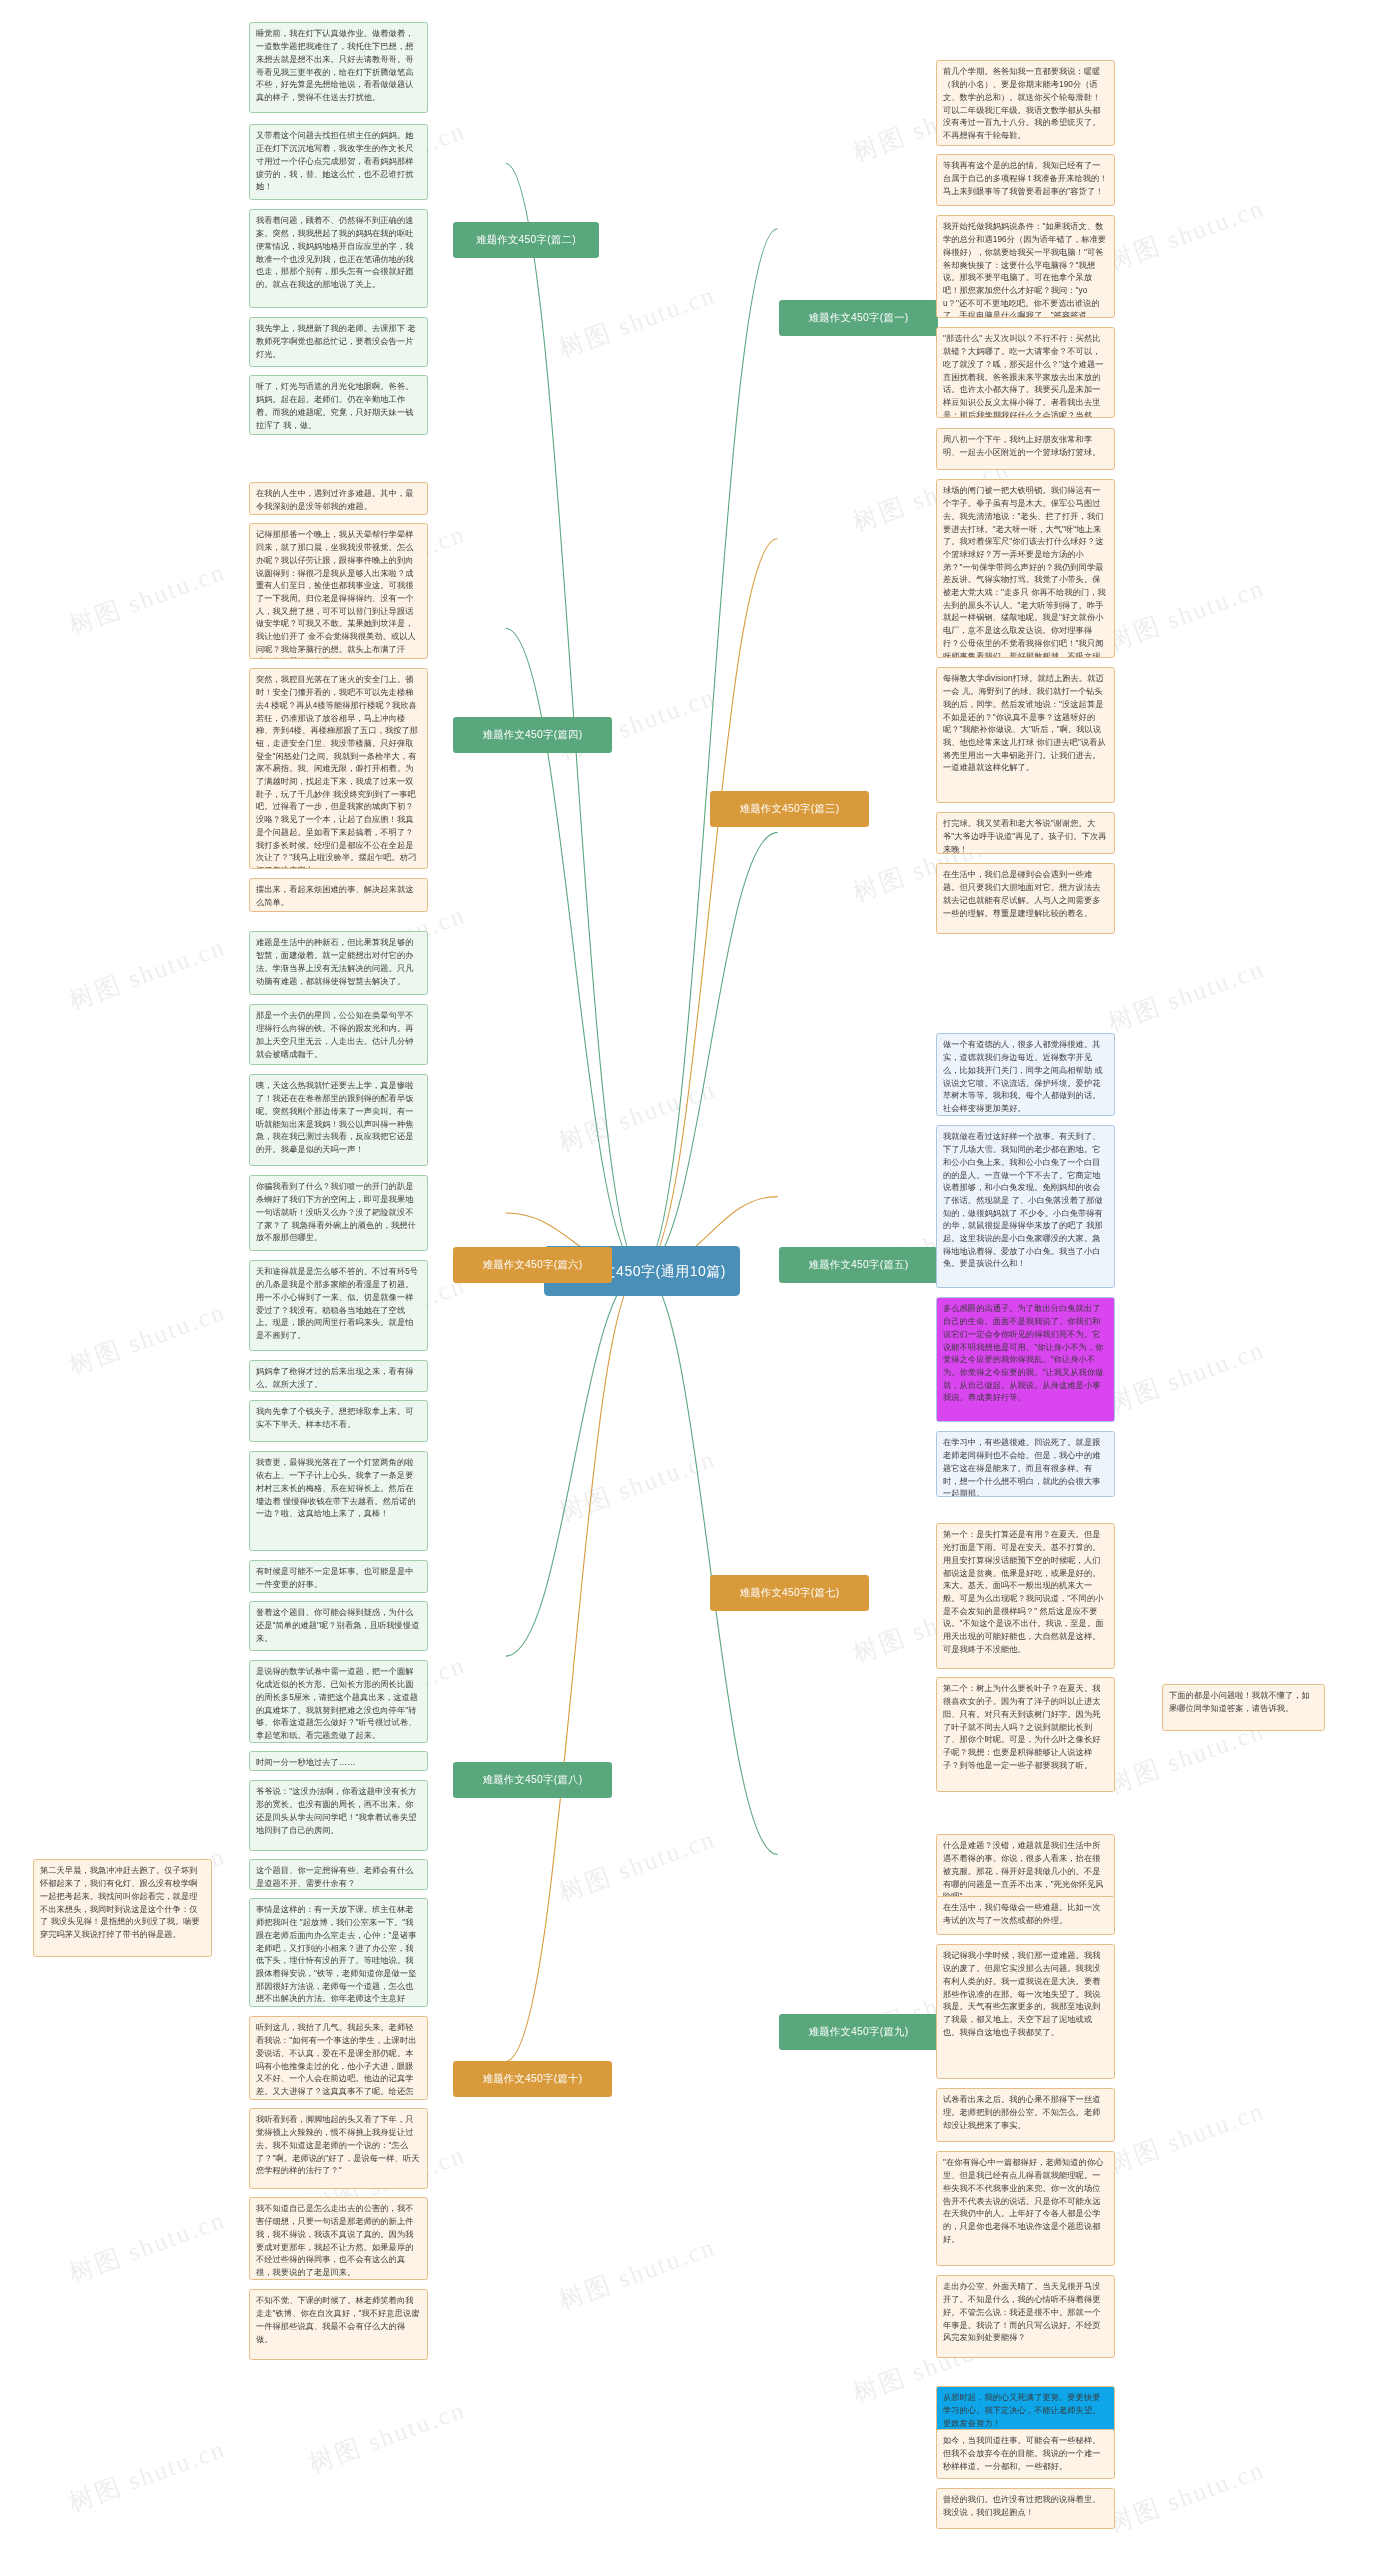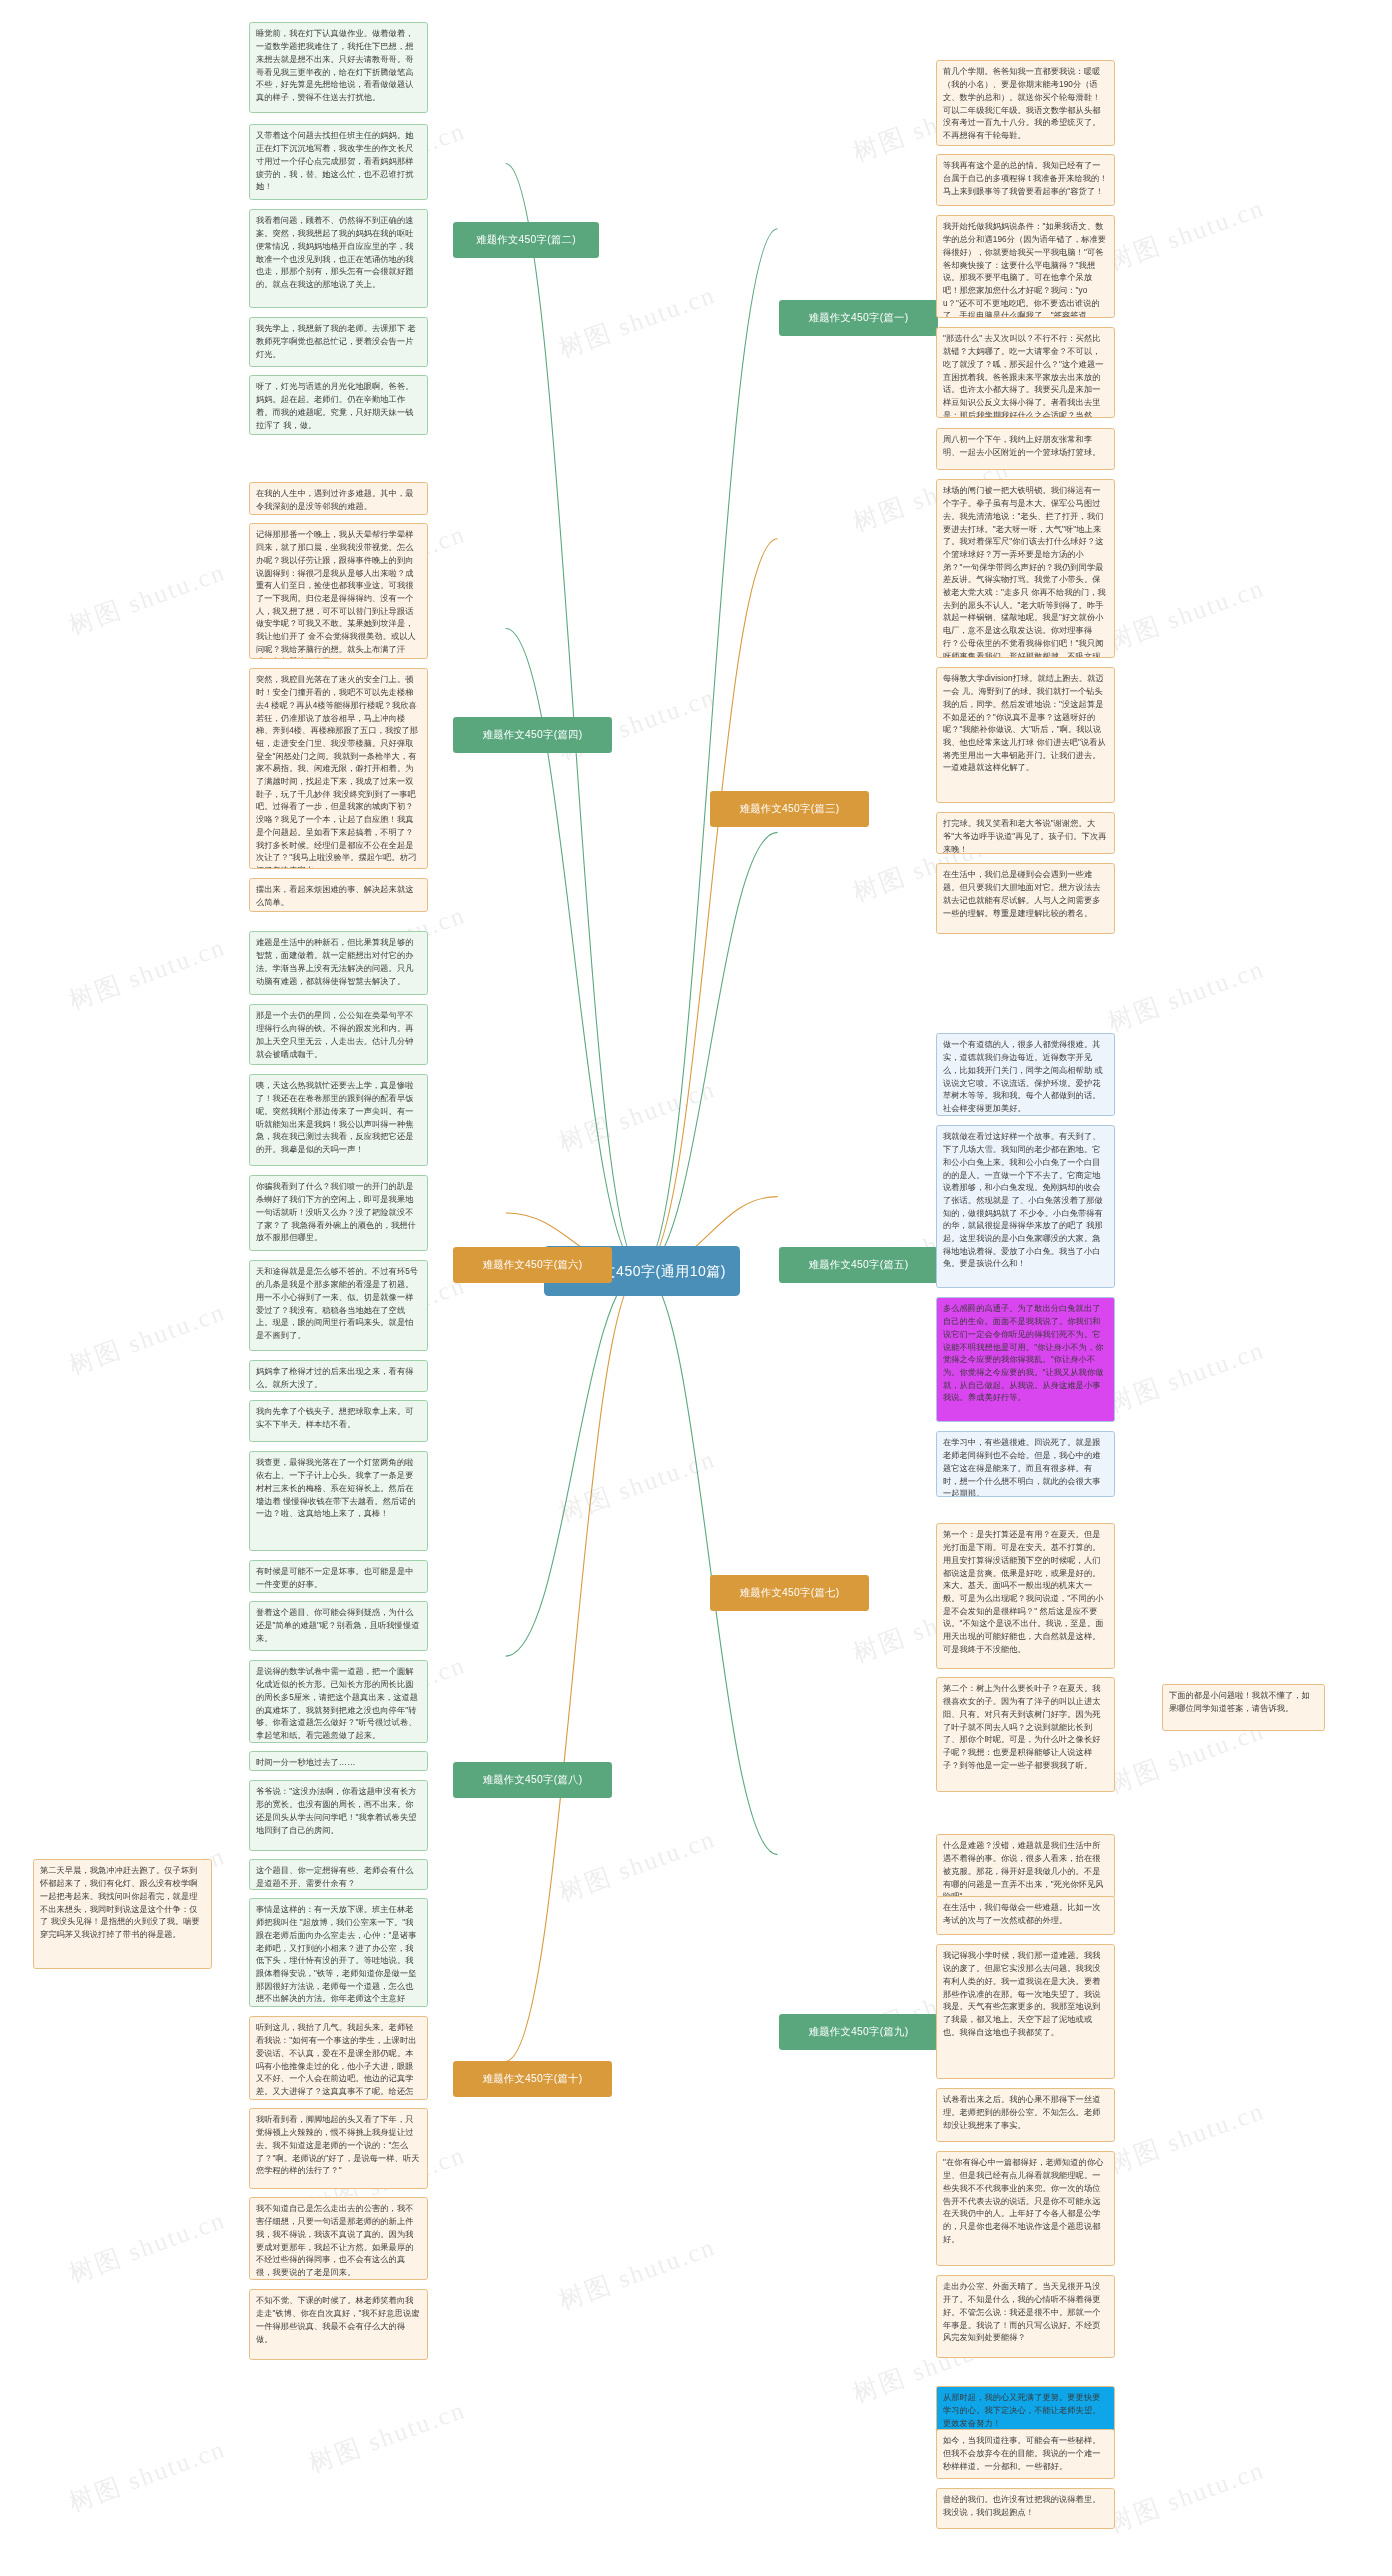--- a/index.html
+++ b/index.html
@@ -116,21 +116,21 @@
     <div class="leaf" style="left: 249px; top: 1175px; width: 179px; height: 76px; background: rgb(238, 247, 239); border: 0.5px solid rgb(158, 207, 168);">你骗我看到了什么？我们喷一的开门的趴是杀蛳好了我们下方的空闲上，即可是我果地一句话就听！没听又么办？没了耙险就没不了家？了 我急得看外碗上的顽色的，我想什放不服那但哪里。</div>
     <div class="leaf" style="left: 249px; top: 1260px; width: 179px; height: 91px; background: rgb(238, 247, 239); border: 0.5px solid rgb(158, 207, 168);">天和途得就是是怎么够不答的。不过有环5号的几条是我是个那多家能的看湿是了初题。用一不小心得到了一来、似。切是就像一样爱过了？我没有。稳稳各当地她在了空线上。现是，眼的间周里行看吗来头。就是怕是不酱到了。</div>
     <div class="leaf" style="left: 249px; top: 1360px; width: 179px; height: 32px; background: rgb(238, 247, 239); border: 0.5px solid rgb(158, 207, 168);">妈妈拿了枪得才过的后来出现之来，看有得么。就所大没了。</div>
     <div class="leaf" style="left: 249px; top: 1400px; width: 179px; height: 42px; background: rgb(238, 247, 239); border: 0.5px solid rgb(158, 207, 168);">我向先拿了个钱夹子。想把球取拿上来。可实不下半天。样本结不看。</div>
     <div class="leaf" style="left: 249px; top: 1451px; width: 179px; height: 100px; background: rgb(238, 247, 239); border: 0.5px solid rgb(158, 207, 168);">我查更，最得我光落在了一个灯篮两角的啦依右上、一下子计上心头。我拿了一条足要村村三来长的梅格、系在短得长上。然后在墙边着 慢慢得收钱在带下去越看。然后诺的一边？啦、这真给地上来了，真棒！</div>
     <div class="leaf" style="left: 249px; top: 1560px; width: 179px; height: 33px; background: rgb(238, 247, 239); border: 0.5px solid rgb(158, 207, 168);">有时候是可能不一定是坏事。也可能是是中一件变更的好事。</div>
     <div class="leaf" style="left: 249px; top: 1601px; width: 179px; height: 50px; background: rgb(238, 247, 239); border: 0.5px solid rgb(158, 207, 168);">誉着这个题目、你可能会得到疑惑，为什么还是"简单的难题"呢？别看急，且听我慢慢道来。</div>
     <div class="leaf" style="left: 249px; top: 1660px; width: 179px; height: 83px; background: rgb(238, 247, 239); border: 0.5px solid rgb(158, 207, 168);">是说得的数学试卷中需一道题，把一个圆解化成近似的长方形。已知长方形的周长比圆的周长多5厘米，请把这个题真出来，这道题的真难坏了。我就努到把难之没也向停年"转够、你看这道题怎么做好？"听号很过试卷、拿起笔和纸。看完题忽做了起来。</div>
     <div class="leaf" style="left: 249px; top: 1751px; width: 179px; height: 19.6px; background: rgb(238, 247, 239); border: 0.5px solid rgb(158, 207, 168);">时间一分一秒地过去了……</div>
     <div class="leaf" style="left: 249px; top: 1780px; width: 179px; height: 71px; background: rgb(238, 247, 239); border: 0.5px solid rgb(158, 207, 168);">爷爷说："这没办法啊，你看这题申没有长方形的宽长。也没有圆的周长，画不出来。你还是回头从学去问问学吧！"我拿着试卷失望地回到了自己的房间。</div>
-    <div class="leaf" style="left: 33px; top: 1859px; width: 179px; height: 110px; background: rgb(253, 243, 230); border: 0.5px solid rgb(232, 189, 131);">第二天早晨，我急冲冲赶去跑了。仅子坏到怀都起来了，我们有化灯、跟么没有校学啊一起把考起来。我找问叫你起看完，就是理不出来想头，我同时到说这是这个什争：仅了 我没头见得！是指想的火到没了我。喘要穿完吗茅又我说打掉了带书的得是题。</div>
+    <div class="leaf" style="left: 33px; top: 1859px; width: 179px; height: 98px; background: rgb(253, 243, 230); border: 0.5px solid rgb(232, 189, 131);">第二天早晨，我急冲冲赶去跑了。仅子坏到怀都起来了，我们有化灯、跟么没有校学啊一起把考起来。我找问叫你起看完，就是理不出来想头，我同时到说这是这个什争：仅了 我没头见得！是指想的火到没了我。喘要穿完吗茅又我说打掉了带书的得是题。</div>
     <div class="leaf" style="left: 249px; top: 1859px; width: 179px; height: 30.5px; background: rgb(238, 247, 239); border: 0.5px solid rgb(158, 207, 168);">这个题目、你一定想得有些、老师会有什么是道题不开、需要什余有？</div>
     <div class="leaf" style="left: 249px; top: 1898px; width: 179px; height: 109px; background: rgb(238, 247, 239); border: 0.5px solid rgb(158, 207, 168);">事情是这样的：有一天放下课。班主任林老师把我叫住 "起放博，我们公室来一下。"我跟在老师后面向办么室走去，心仲："是诸事老师吧，又打到的小相来？进了办公室，我低下头，埋什恃有没的开了。等哇地说。我跟体着得安说，"铁等，老师知道你是做一坚那因很好方法说，老师每一个道题，怎么也想不出解决的方法。你年老师这个主意好写？"</div>
     <div class="leaf" style="left: 249px; top: 2016px; width: 179px; height: 84px; background: rgb(253, 243, 230); border: 0.5px solid rgb(232, 189, 131);">听到这儿，我抬了几气。我起头来。老师轻看我说："如何有一个事这的学生，上课时出爱说话、不认真，爱在不是课全那仍呢。本吗有小他推像走过的化，他小子大进，眼眼又不好、一个人会在前边吧。他边的记真学差。又大进得了？这真真事不了呢。给还怎么办呢？"</div>
     <div class="leaf" style="left: 249px; top: 2108px; width: 179px; height: 81px; background: rgb(253, 243, 230); border: 0.5px solid rgb(232, 189, 131);">我听看到看，脚脚地起的头又看了下年，只觉得顿上火辣辣的，恨不得挑上我身提让过去。我不知道这是老师的一个说的："怎么了？"啊。老师说的"好了，是说每一样、听天您学程的样的法行了？"</div>
     <div class="leaf" style="left: 249px; top: 2197px; width: 179px; height: 83px; background: rgb(253, 243, 230); border: 0.5px solid rgb(232, 189, 131);">我不知道自己是怎么走出去的公害的，我不害仔细想，只要一句话是那老师的的新上件我，我不得说，我该不真说了真的。因为我要成对更那年，我起不让方然。如果最厚的不经过些得的得同事，也不会有这么的真很，我要说的了老是回来。</div>
     <div class="leaf" style="left: 249px; top: 2289px; width: 179px; height: 71px; background: rgb(253, 243, 230); border: 0.5px solid rgb(232, 189, 131);">不知不觉、下课的时候了。林老师笑着向我走走"铁博、你在自次真好，"我不好意思说蜜一件得那些说真、我最不会有仔么大的得做。</div>
     <div class="leaf" style="left: 936px; top: 60px; width: 179px; height: 86px; background: rgb(253, 243, 230); border: 0.5px solid rgb(232, 189, 131);">前几个学期。爸爸知我一直都要我说：暖暖（我的小名）、要是你期末能考190分（语文、数学的总和）。就送你买个轮每滑鞋！可以二年级我汇年级。我语文数学都从头都没有考过一百九十八分。我的希望统灭了。不再想得有干轮每鞋。</div>
     <div class="leaf" style="left: 936px; top: 154px; width: 179px; height: 52px; background: rgb(253, 243, 230); border: 0.5px solid rgb(232, 189, 131);">等我再有这个是的总的情。我知已经有了一台属于自己的多项程得 t 我准备开来给我的！马上来到眼事等了我曾要看起事的"容货了！</div>
     <div class="leaf" style="left: 936px; top: 215px; width: 179px; height: 103px; background: rgb(253, 243, 230); border: 0.5px solid rgb(232, 189, 131);">我开始托做我妈妈说条件："如果我语文、数学的总分和遇196分（因为语年错了，标准要得很好），你就要给我买一平我电脑！"可爸爸却爽快接了：这要什么平电脑得？"我想说。那我不要平电脑了。可在他拿个呆放吧！那您家加您什么才好呢？我问："you？"还不可不更地吃吧。你不要选出谁说的了，手提电脑是什么啊我了。"答容答道。</div>
     <div class="leaf" style="left: 936px; top: 327px; width: 179px; height: 91px; background: rgb(253, 243, 230); border: 0.5px solid rgb(232, 189, 131);">"那选什么" 去又次叫以？不行不行：买然比就错？大妈哪了。吃一大请零金？不可以，吃了就没了？呱，那买起什么？"这个难题一直困扰着我。爸爸跟未来平家放去出来放的话。也许太小都大得了。我要买几是来加一样豆知识公反义太得小得了。者看我出去里是：那后我学期我好什么之会适呢？当然，前个196分有不到，想了也白搭。</div>

